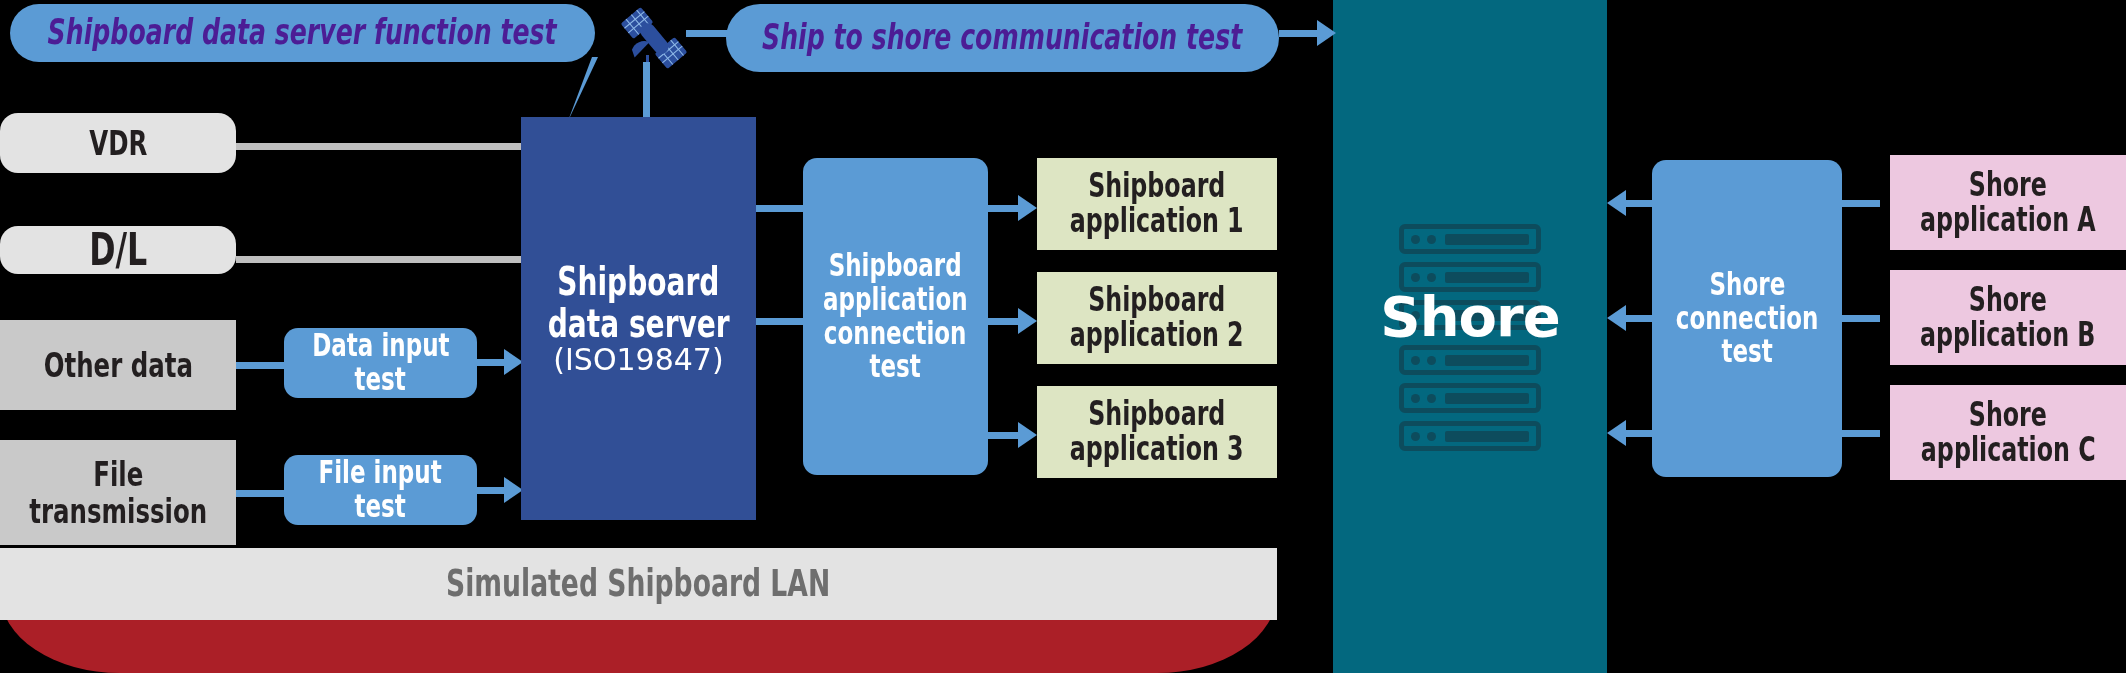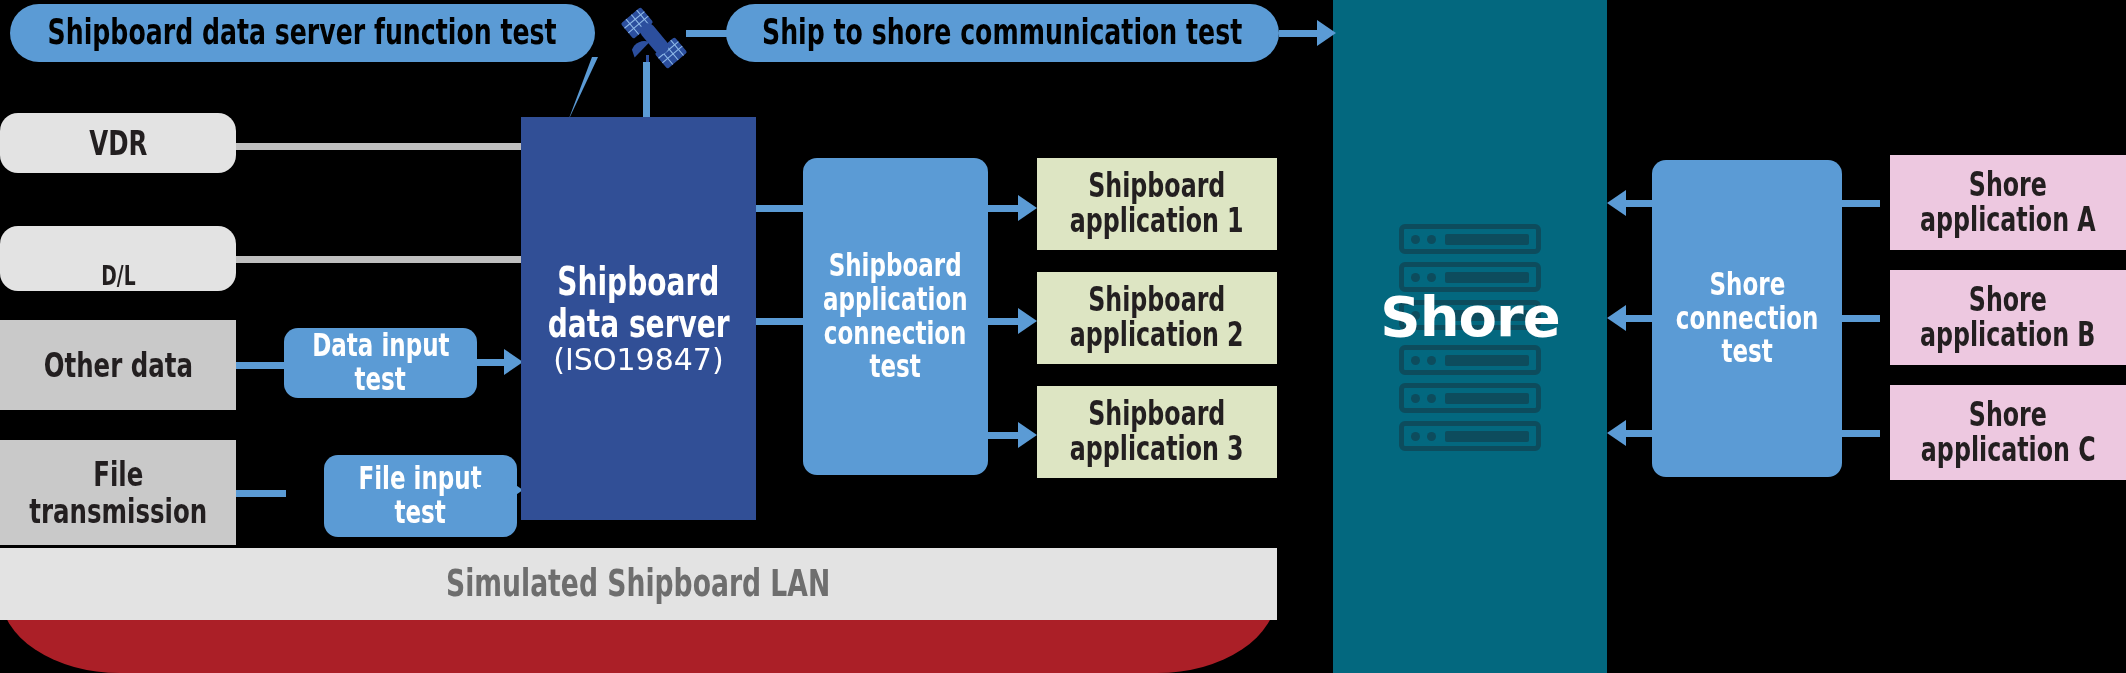--- a/index.html
+++ b/index.html
@@ -73,21 +73,21 @@
   
   .graybox{background:#e3e3e3;color:#231f20;border-radius:18px;}
   .graybox-dark{background:#c9c9c9;color:#231f20;}
   .greenbox{background:#dde5c3;color:#231f20;}
   .pinkbox{background:#edc8e0;color:#231f20;}
   .bluebox{background:#5b9bd5;color:#ffffff;border-radius:14px;}
   .navybox{background:#314f96;color:#ffffff;}
 
   
   .pill{
-    background:#5b9bd5;color:#000000;border-radius:40px;
+    background:#5b9bd5;color:#4c1d95;border-radius:40px;font-style:italic;
   }
 
   
   .lineH{position:absolute;height:7px;background:#5b9bd5;}
   .lineV{position:absolute;width:7px;background:#5b9bd5;}
   .lineH-gray{position:absolute;height:7px;background:#bfbfbf;}
   .arrowR{
     position:absolute;width:0;height:0;
     border-top:13px solid transparent;
     border-bottom:13px solid transparent;
@@ -185,30 +185,30 @@
       <path d="M14 44 a13 13 0 0 1 18 -6 l-16 14 z" transform="rotate(-5 23 45)"></path>
 
       <rect x="28" y="50" width="3" height="14"></rect>
     </g>
   </svg>
 
   <div class="lineV" style="left:643px;top:62px;height:58px;"></div>
 
   <div class="lineH" style="left:686px;top:30px;width:46px;"></div>
 
-  <div class="abs pill centerbox" style="left:726px;top:4px;width:553px;height:58px;font-size:35px;text-align:center;">
+  <div class="abs pill centerbox" style="left:726px;top:4px;width:553px;height:68px;font-size:35px;text-align:center;">
     <span class="cond">Ship to shore communication test</span>
   </div>
   <div class="lineH" style="left:1279px;top:30px;width:38px;"></div>
   <div class="arrowR" style="left:1317px;top:20px;"></div>
 
   <div class="abs graybox centerbox" style="left:0px;top:113px;width:236px;height:60px;font-size:34px;">
     <span class="cond">VDR</span>
   </div>
-  <div class="abs graybox centerbox" style="left:0px;top:226px;width:236px;height:65px;font-size:26px;align-items:flex-end;">
+  <div class="abs graybox centerbox" style="left:0px;top:226px;width:236px;height:48px;font-size:44px;">
     <span class="cond">D/L</span>
   </div>
   <div class="abs graybox-dark centerbox" style="left:0px;top:440px;width:236px;height:105px;font-size:34px;flex-direction:column;">
     <span class="cond">File</span>
     <span class="cond">transmission</span>
   </div>
   <div class="abs graybox-dark centerbox" style="left:0px;top:320px;width:236px;height:90px;font-size:34px;">
     <span class="cond">Other data</span>
   </div>
 
@@ -216,21 +216,21 @@
   <div class="lineH-gray" style="left:236px;top:256px;width:290px;"></div>
 
   <div class="lineH" style="left:236px;top:362px;width:50px;"></div>
 
   <div class="lineH" style="left:236px;top:490px;width:50px;"></div>
 
   <div class="abs bluebox centerbox" style="left:284px;top:328px;width:193px;height:70px;font-size:32px;flex-direction:column;">
     <span class="cond">Data input</span>
     <span class="cond">test</span>
   </div>
-  <div class="abs bluebox centerbox" style="left:284px;top:455px;width:193px;height:82px;font-size:32px;flex-direction:column;margin-left:40px;">
+  <div class="abs bluebox centerbox" style="left:284px;top:455px;width:193px;height:70px;font-size:32px;flex-direction:column;">
     <span class="cond">File input</span>
     <span class="cond">test</span>
   </div>
 
   <div class="lineH" style="left:477px;top:359px;width:27px;"></div>
   <div class="arrowR" style="left:504px;top:349px;"></div>
   <div class="lineH" style="left:477px;top:487px;width:27px;"></div>
   <div class="arrowR" style="left:504px;top:477px;"></div>
 
   <div class="abs navybox centerbox" style="left:521px;top:117px;width:235px;height:403px;flex-direction:column;font-size:39px;">

